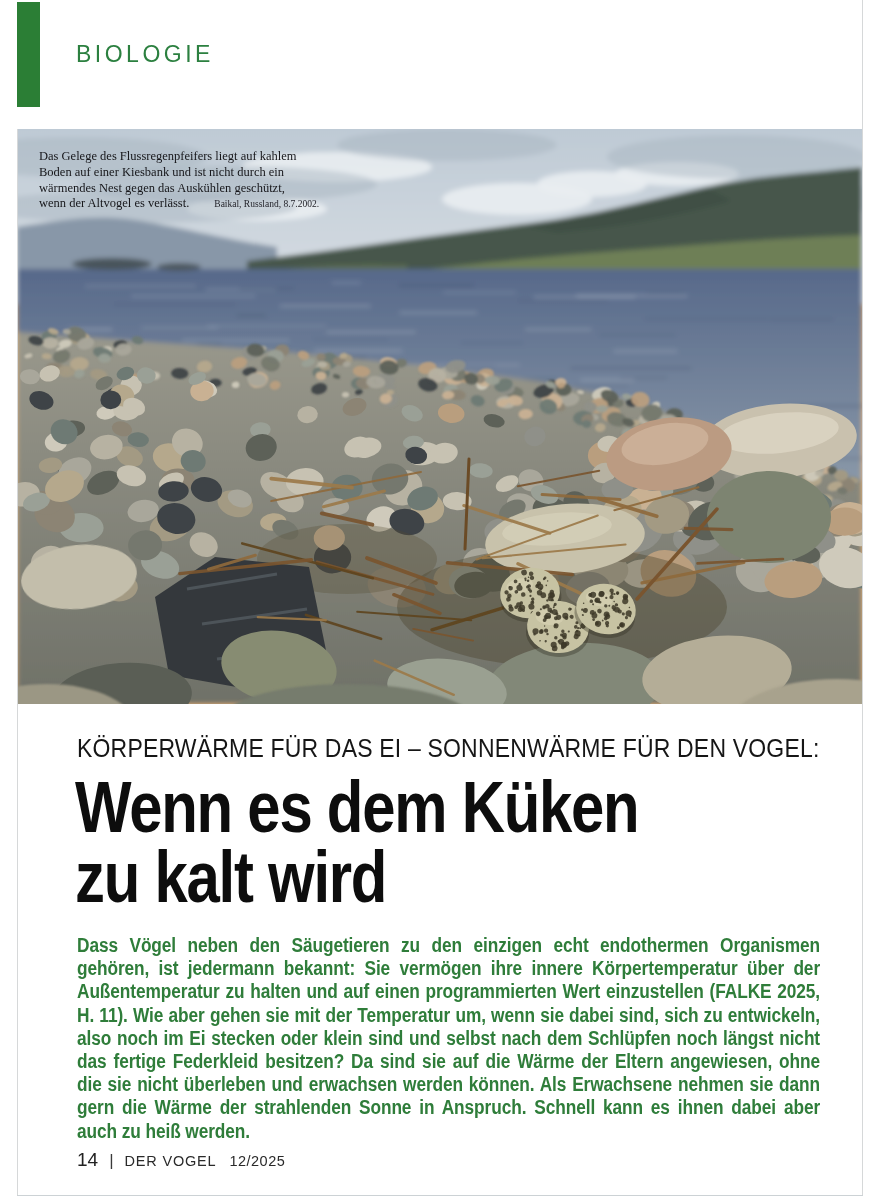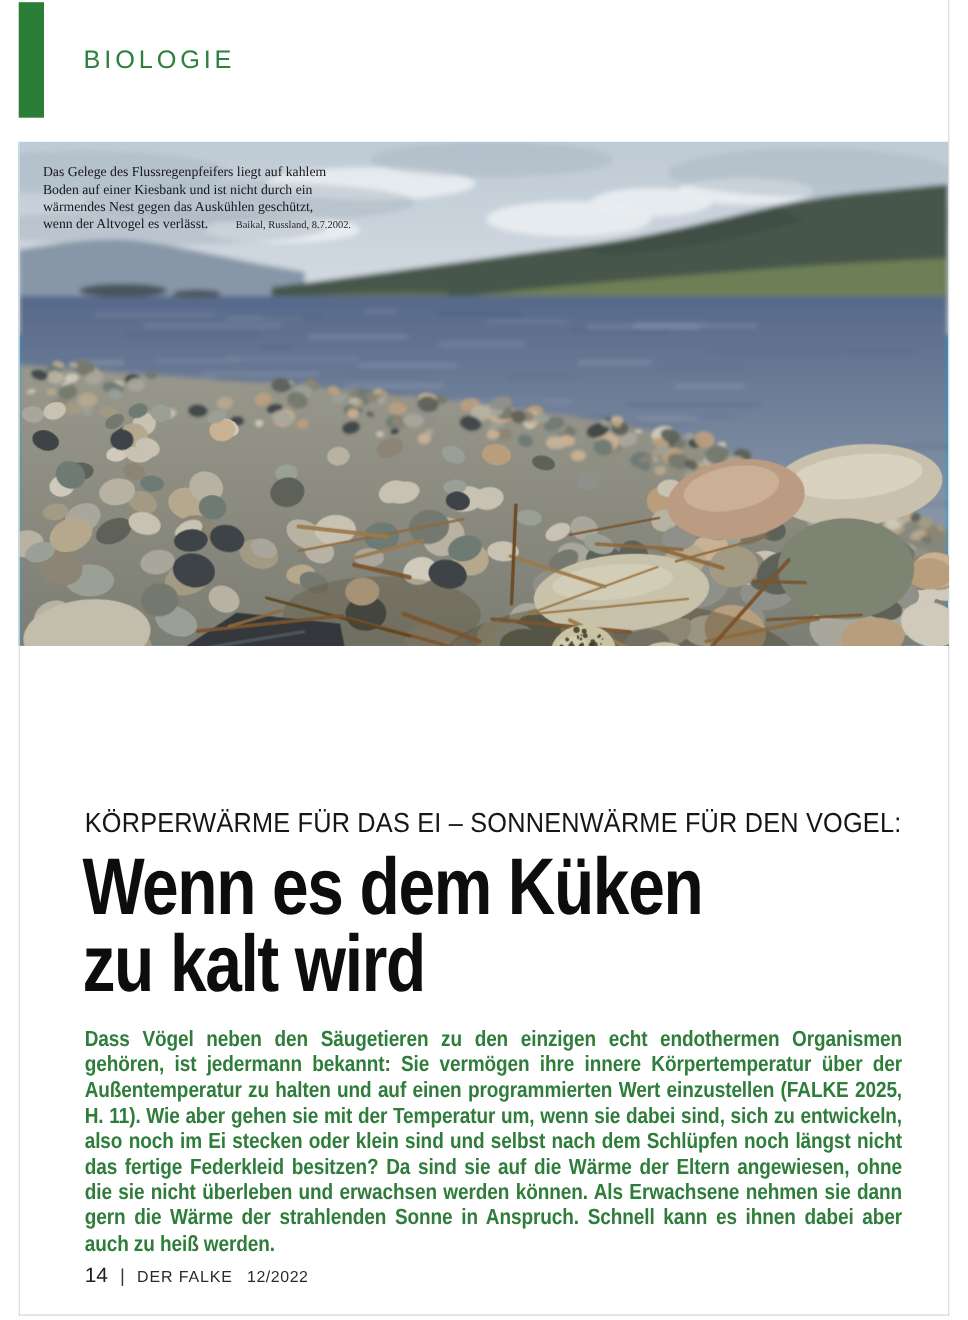--- a/index.html
+++ b/index.html
@@ -11,21 +11,21 @@
   .edge-right{left:862px;top:0;width:1px;height:1196px;}
   .edge-left{left:17px;top:129px;width:1px;height:1067px;}
   .edge-bottom{left:17px;top:1195px;width:846px;height:1px;background:#ccd2d5;}
 
   .green-bar{position:absolute;left:17px;top:2px;width:23px;height:105px;background:#2b7e35;}
   .section-label{
     position:absolute;left:76px;top:42px;font-size:23px;line-height:24px;
     letter-spacing:3.5px;color:#2c8040;font-weight:400;
   }
 
-  .photo{position:absolute;left:17px;top:129px;width:845px;height:458px;overflow:hidden;background:#0ea5e9;text-decoration:underline;}
+  .photo{position:absolute;left:17px;top:129px;width:845px;height:575px;overflow:hidden;background:#fdba74;text-decoration:underline;}
   .photo svg{display:block;width:845px;height:575px;}
   .photo-caption{
     position:absolute;left:22px;top:20px;width:330px;
     font-family:"Liberation Serif",serif;font-size:12.5px;line-height:15.8px;
     color:#16161a;white-space:pre-line;
   }
   .photo-credit{
     font-family:"Liberation Serif",serif;font-size:9.5px;color:#23232a;
     margin-left:25px;white-space:nowrap;
   }
@@ -801,20 +801,20 @@
   </div>
 
   <div class="kicker">KÖRPERWÄRME FÜR DAS EI – SONNENWÄRME FÜR DEN VOGEL:</div>
   <h1 class="headline" style="margin:0;">Wenn es dem Küken
 zu kalt wird</h1>
   <p class="intro" style="margin:0;">Dass Vögel neben den Säugetieren zu den einzigen echt endothermen Organismen gehören, ist jedermann bekannt: Sie vermögen ihre innere Körpertemperatur über der Außentemperatur zu halten und auf einen programmierten Wert einzustellen (FALKE 2025, H. 11). Wie aber gehen sie mit der Temperatur um, wenn sie dabei sind, sich zu entwickeln, also noch im Ei stecken oder klein sind und selbst nach dem Schlüpfen noch längst nicht das fertige Federkleid besitzen? Da sind sie auf die Wärme der Eltern angewiesen, ohne die sie nicht überleben und erwachsen werden können. Als Erwachsene nehmen sie dann gern die Wärme der strahlenden Sonne in Anspruch. Schnell kann es ihnen dabei aber auch zu heiß werden.</p>
 
   <div class="footer">
     <span class="pagenum">14</span>
     <span class="sep">|</span>
-    <span class="mag">DER FALKE</span>
-    <span class="issue">12/2022</span>
+    <span class="mag">DER VOGEL</span>
+    <span class="issue">12/2025</span>
   </div>
 
   <div class="edge edge-right"></div>
   <div class="edge edge-left"></div>
   <div class="edge edge-bottom"></div>
 </div>
 
 </body></html>

